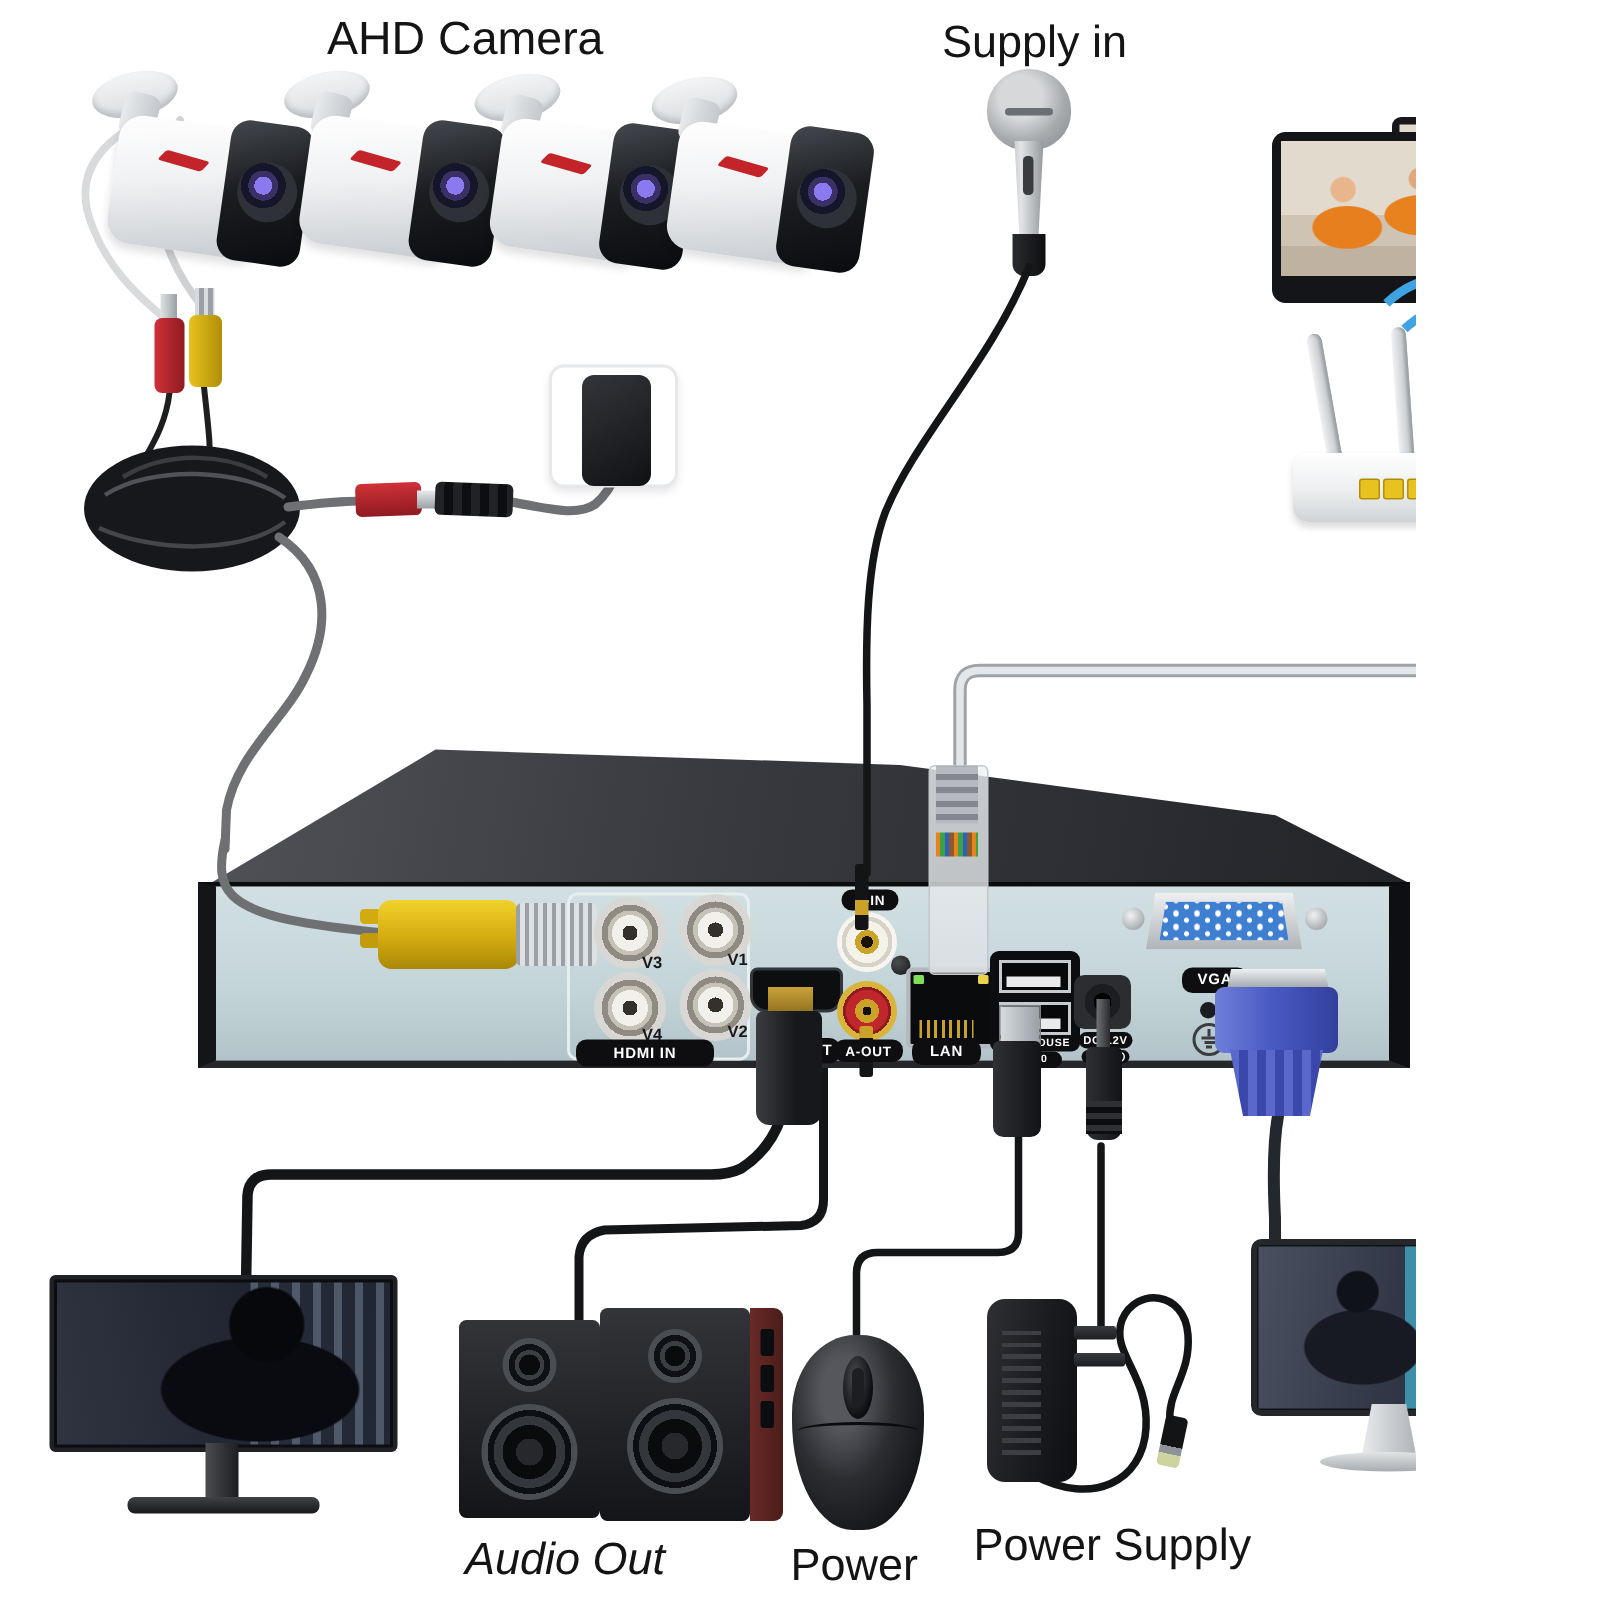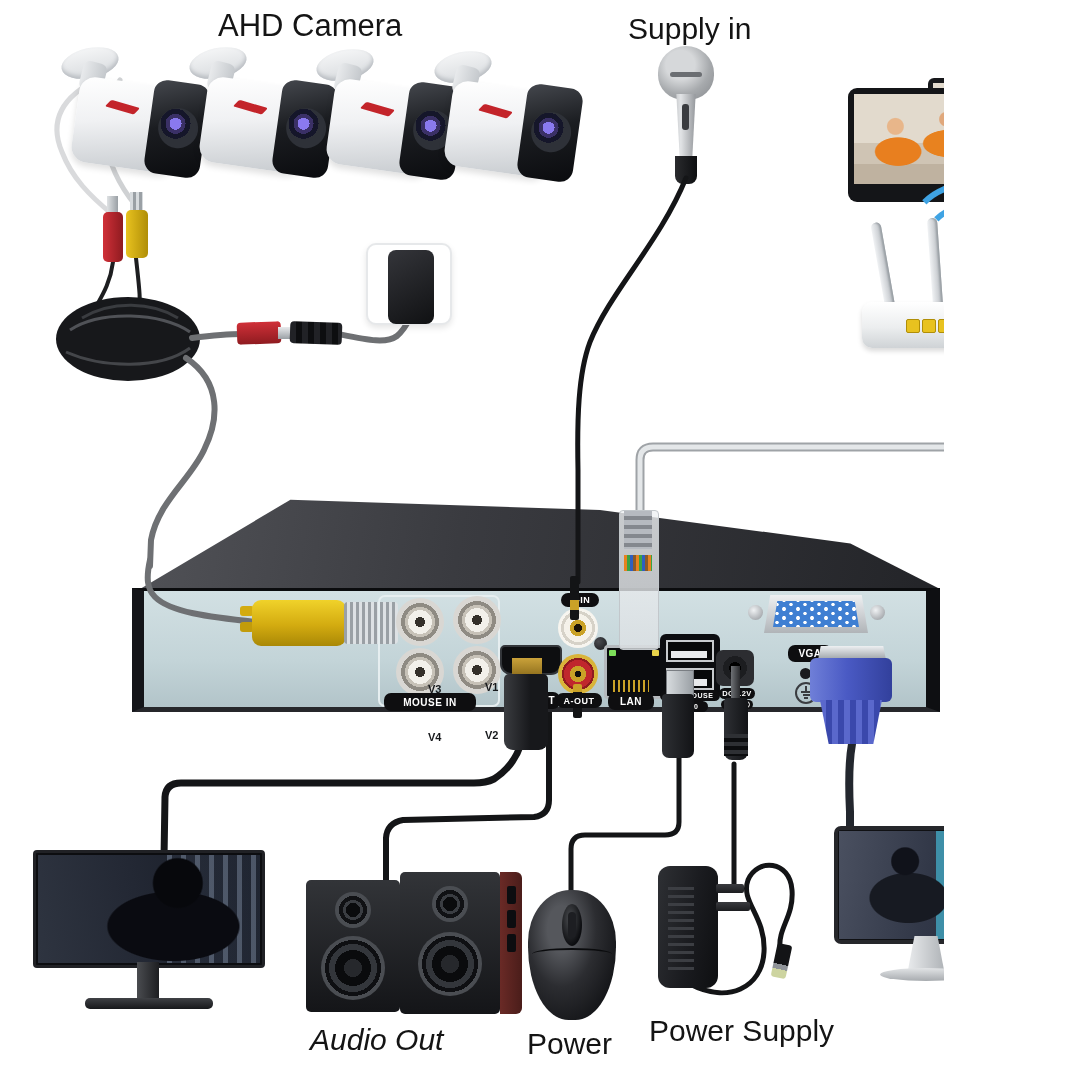--- a/index.html
+++ b/index.html
@@ -109,21 +109,21 @@
   #ybnc-body{left:112px;top:12px;width:94px;height:46px;border-radius:9px;
      background:linear-gradient(180deg,#f0d22a 0%,#d3ab10 55%,#a98806 100%);}
   #ybnc-notch1{left:100px;top:18px;width:14px;height:10px;background:#d3ab10;border-radius:3px;}
   #ybnc-notch2{left:100px;top:34px;width:14px;height:10px;background:#c29c0b;border-radius:3px;}
   #ybnc-metal{left:204px;top:14px;width:54px;height:42px;border-radius:4px;
      background:repeating-linear-gradient(90deg,#9aa0a5 0 3px,#dde1e4 3px 6px);}
   
   #bnc-box{left:238px;top:7px;width:118px;height:108px;border:2px solid #e6eef0;border-radius:7px;}
   .bnc{position:absolute;width:48px;height:48px;border-radius:50%;
        background:radial-gradient(circle,#34302a 0 5px,#f2f0ea 5px 12px,#c7c2b8 12px 15px,#8f8b83 15px 19px,#d9d7d3 19px 24px);}
-  .bnc-lbl{position:absolute;font-size:11px;font-weight:bold;color:#16181b;margin-top:47px;}
+  .bnc-lbl{position:absolute;font-size:11px;font-weight:bold;color:#16181b;}
   #badge-videoin{left:244px;top:105px;width:92px;height:18px;font-size:10px;}
   
   #hdmi-slot{left:360px;top:57px;width:58px;height:26px;background:#0d0e10;border:2px solid #33363a;border-radius:5px 5px 11px 11px;}
   #hdmi-tongue{left:372px;top:70px;width:30px;height:18px;background:linear-gradient(180deg,#caa23a,#8f6f1d);}
   #hdmi-plug{left:364px;top:86px;width:44px;height:76px;background:linear-gradient(90deg,#3a3c40,#17181b 60%);
              border-radius:5px 5px 9px 9px;}
   #badge-hdmiout{left:366px;top:104px;width:54px;height:17px;font-size:10px;justify-content:flex-end;padding-right:5px;box-sizing:border-box;}
   
   #badge-ain{left:421px;top:5px;width:38px;height:14px;font-size:9px;}
   #rca-in{left:418px;top:20px;width:40px;height:40px;border-radius:50%;
@@ -402,21 +402,21 @@
 
     <div class="abs" id="bnc-box"></div>
     <div class="bnc" style="left:256px;top:10px;"></div>
     <div class="bnc" style="left:313px;top:8px;"></div>
     <div class="bnc" style="left:256px;top:60px;"></div>
     <div class="bnc" style="left:313px;top:58px;"></div>
     <span class="bnc-lbl" style="left:288px;top:48px;">V3</span>
     <span class="bnc-lbl" style="left:345px;top:46px;">V1</span>
     <span class="bnc-lbl" style="left:288px;top:96px;">V4</span>
     <span class="bnc-lbl" style="left:345px;top:94px;">V2</span>
-    <div class="badge" id="badge-videoin">MOUSE IN</div>
+    <div class="badge" id="badge-videoin">HDMI IN</div>
 
     <div class="abs" id="hdmi-slot"></div>
     <div class="badge" id="badge-hdmiout">OUT</div>
     <div class="abs" id="hdmi-tongue"></div>
     <div class="abs" id="hdmi-plug"></div>
 
     <div class="badge" id="badge-ain">A-IN</div>
     <div class="abs" id="rca-in"></div>
     <div class="abs" id="mic-plug"></div>
     <div class="abs" id="panel-screw"></div>

